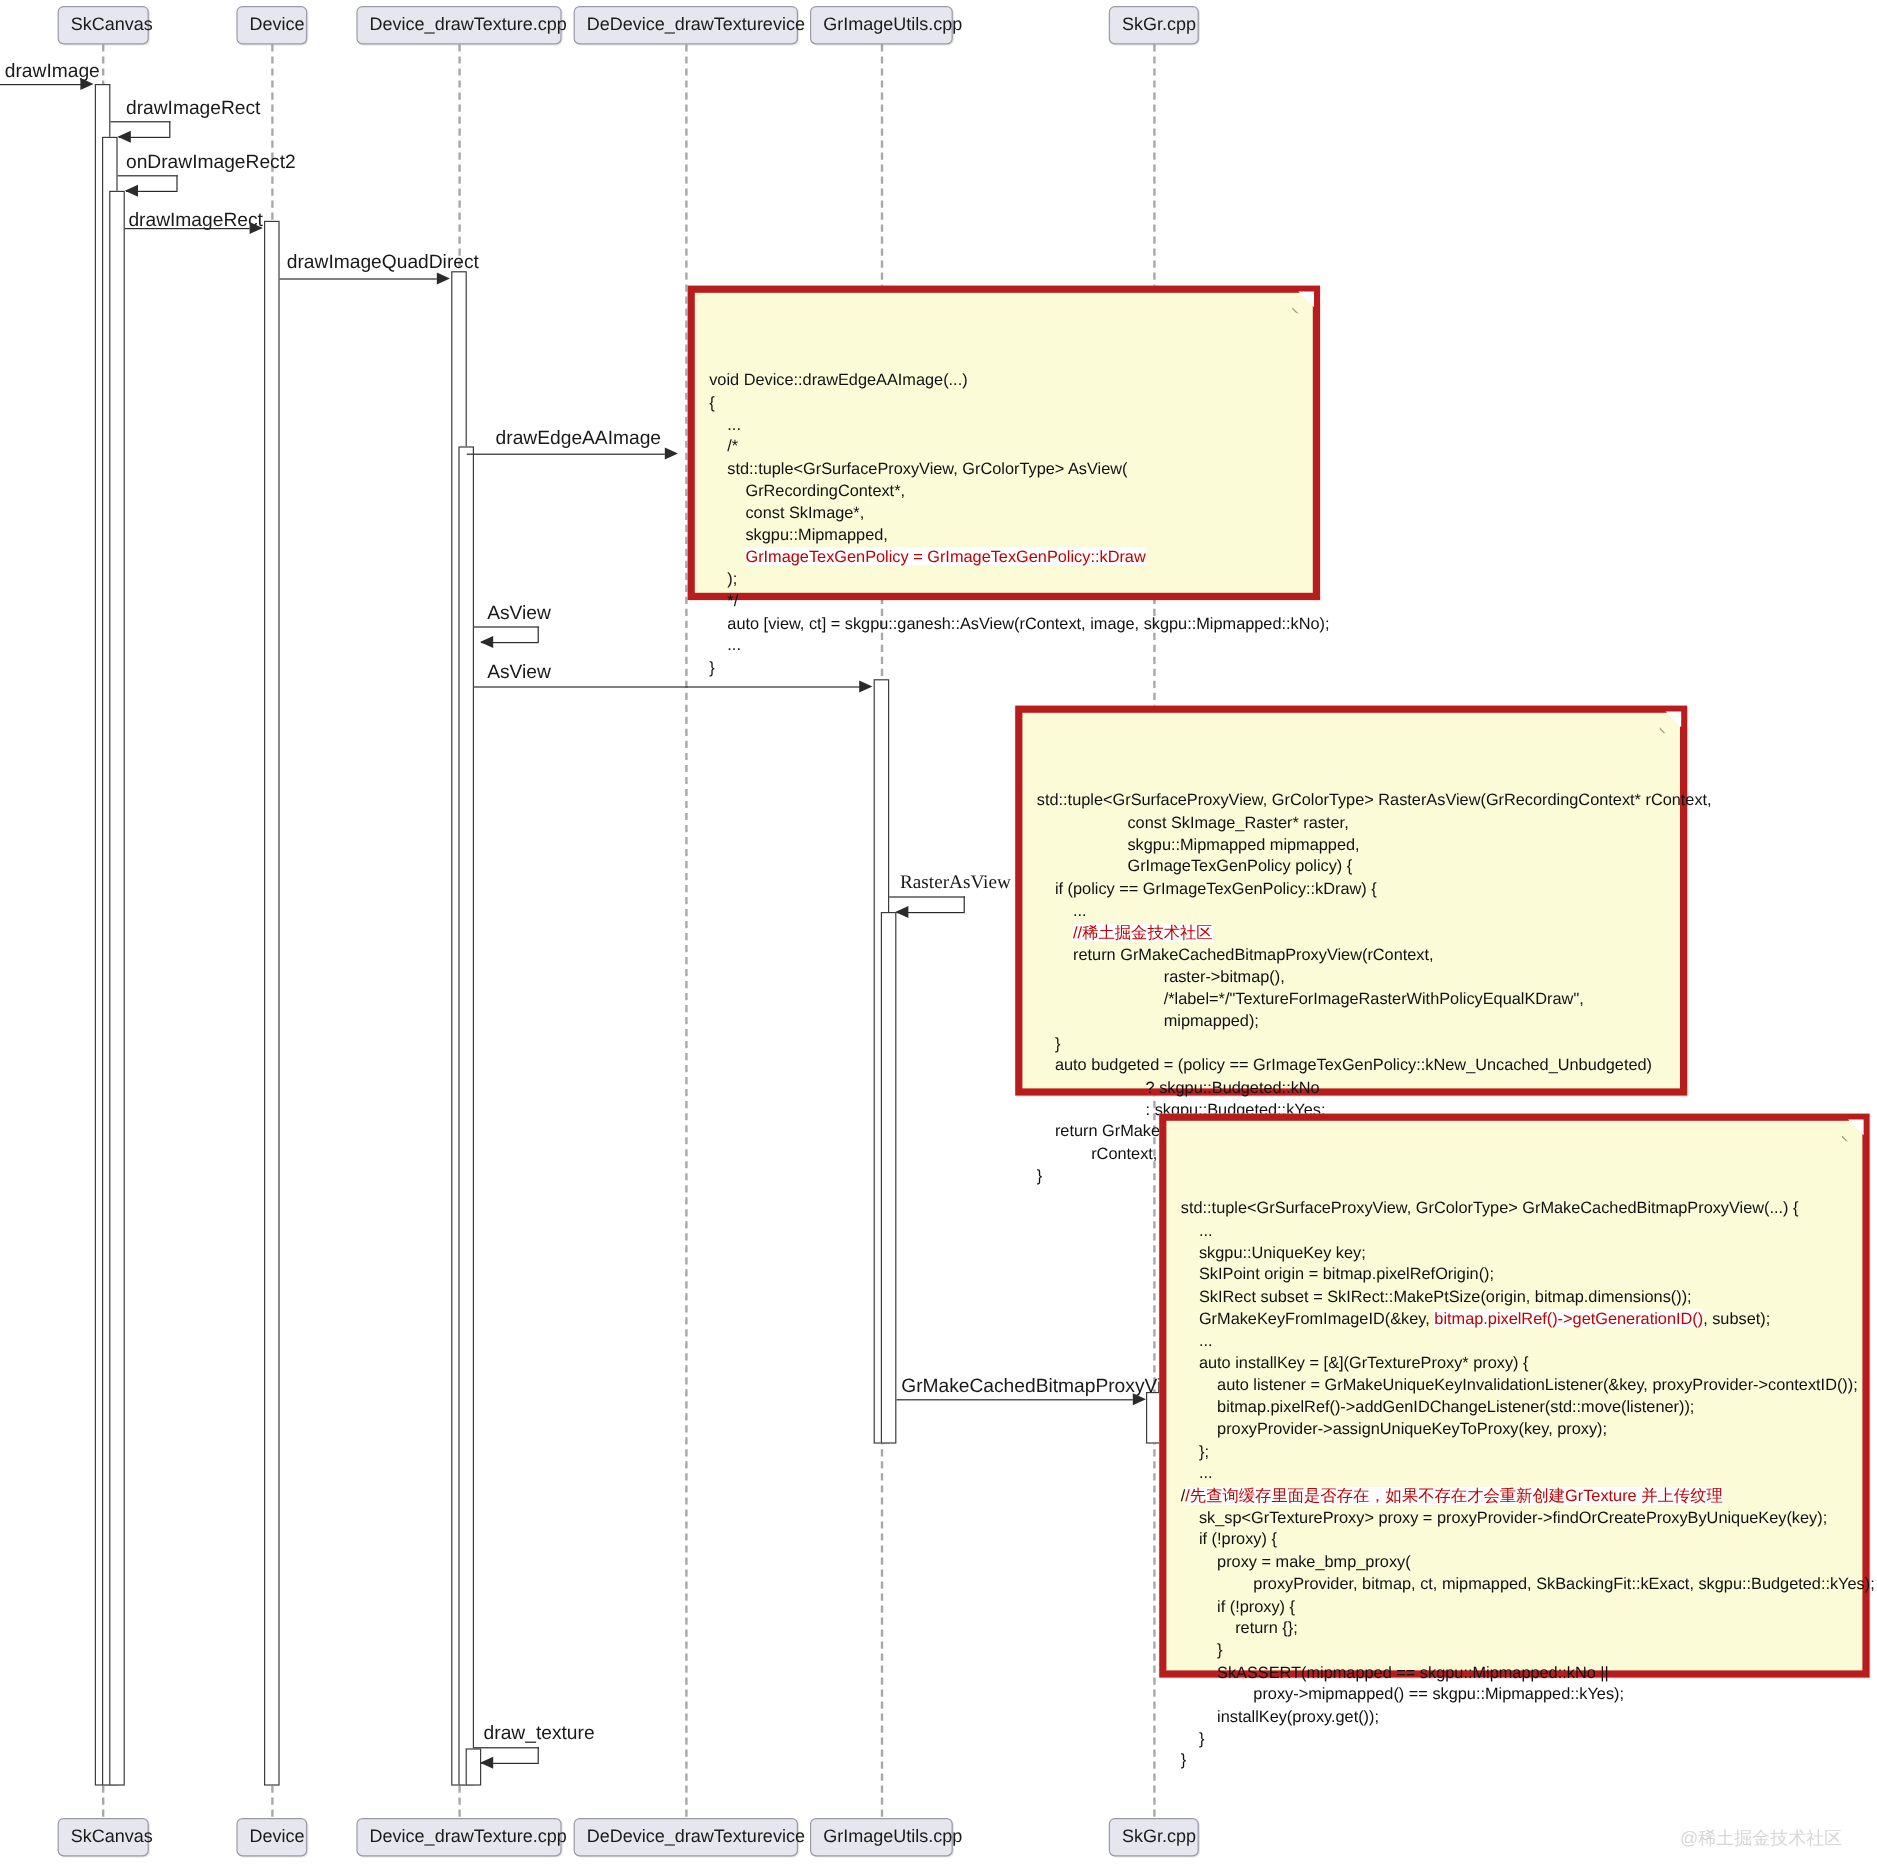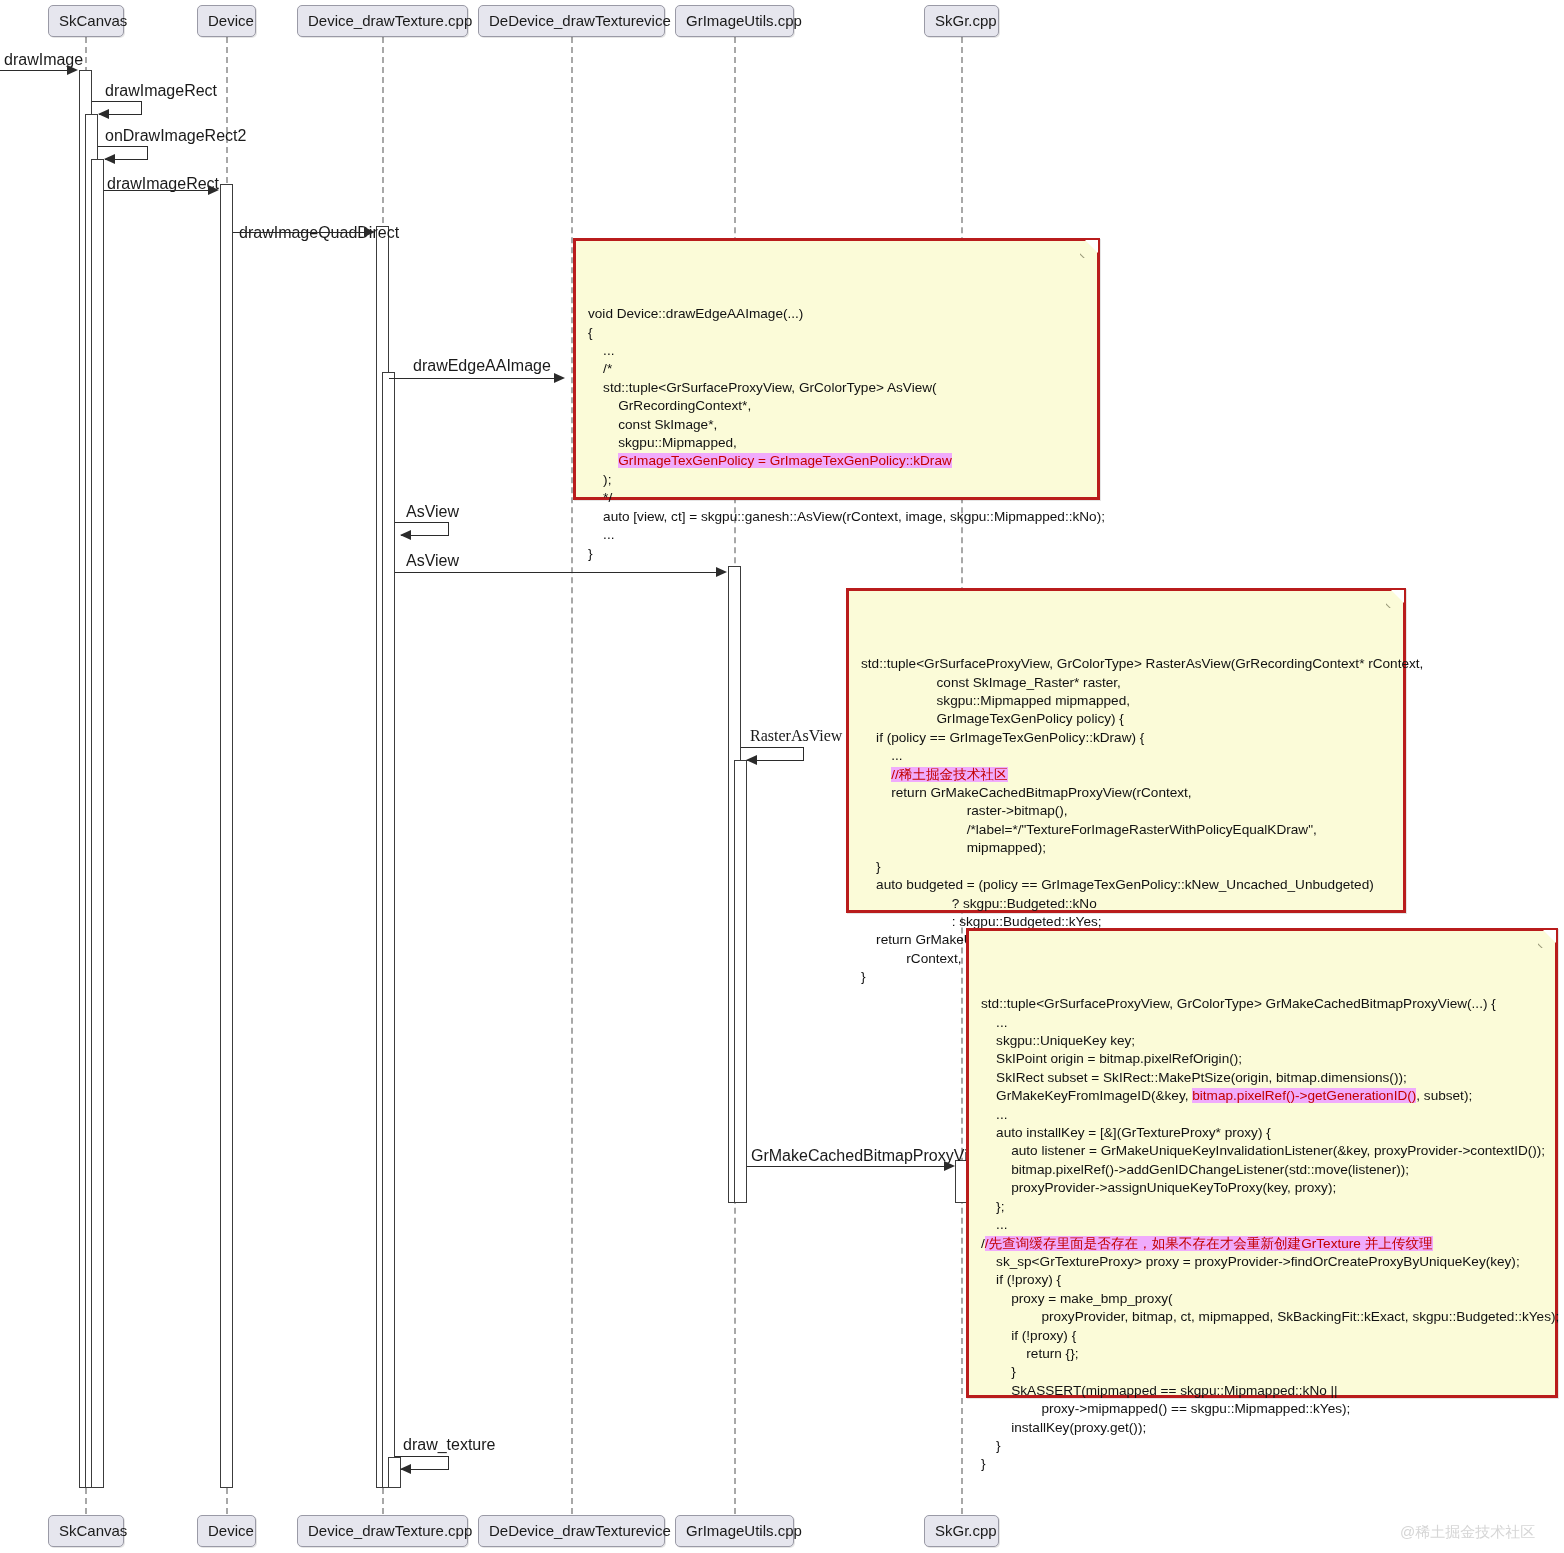--- a/index.html
+++ b/index.html
@@ -84,21 +84,21 @@
     border-top: 5.5px solid transparent;
     border-bottom: 5.5px solid transparent;
     border-right: 11px solid #2b2b2b;
   }
 
   
   .note {
     position: absolute;
     box-sizing: border-box;
     background: #fbfbd8;
-    border: 3px solid #b91c1c;
+    border: 6px solid #b91c1c;
     font-size: 13.6px;
     line-height: 18.4px;
     color: #111111;
     padding: 9px 12px 9px 12px;
     white-space: pre;
     box-shadow: 1px 1px 0 rgba(0,0,0,0.10);
   }
   .note-corner {
     position: absolute;
     right: -1px;
@@ -127,21 +127,21 @@
     transform-origin: center;
   }
   .note pre {
     margin: 0;
     font-family: "Liberation Sans", sans-serif;
     font-size: 13.6px;
     line-height: 18.4px;
     white-space: pre;
   }
   .hl {
-    background: #f0abfc;
+    background: #ffffff;
     color: #c20000;
   }
 
   
   .watermark {
     position: absolute;
     font-size: 15px;
     color: #d6d6d6;
     white-space: nowrap;
   }
@@ -200,21 +200,21 @@
   <div class="msg-label" style="left:105px; top:128px;">onDrawImageRect2</div>
   <div class="msg-line" style="left:98px;  top:146px; width:50px;"></div>
   <div class="msg-vert" style="left:147px; top:146px; height:13px;"></div>
   <div class="msg-line" style="left:105px; top:159px; width:43px;"></div>
   <div class="arrow-left" style="left:104px; top:153.5px;"></div>
 
   <div class="msg-label" style="left:107px; top:176px;">drawImageRect</div>
   <div class="msg-line" style="left:104px; top:190px; width:104px;"></div>
   <div class="arrow-right" style="left:208px; top:184.5px;"></div>
 
-  <div class="msg-label" style="left:239px; top:211px;margin-top:14px;">drawImageQuadDirect</div>
+  <div class="msg-label" style="left:239px; top:211px;">drawImageQuadDirect</div>
   <div class="msg-line" style="left:233px; top:232px; width:131px;"></div>
   <div class="arrow-right" style="left:364px; top:226.5px;"></div>
 
   <div class="msg-label" style="left:413px; top:358px;">drawEdgeAAImage</div>
   <div class="msg-line" style="left:389px; top:378px; width:165px;"></div>
   <div class="arrow-right" style="left:554px; top:372.5px;"></div>
 
   <div class="msg-label" style="left:406px; top:504px;">AsView</div>
   <div class="msg-line" style="left:395px; top:522px; width:54px;"></div>
   <div class="msg-vert" style="left:448px; top:522px; height:13px;"></div>

